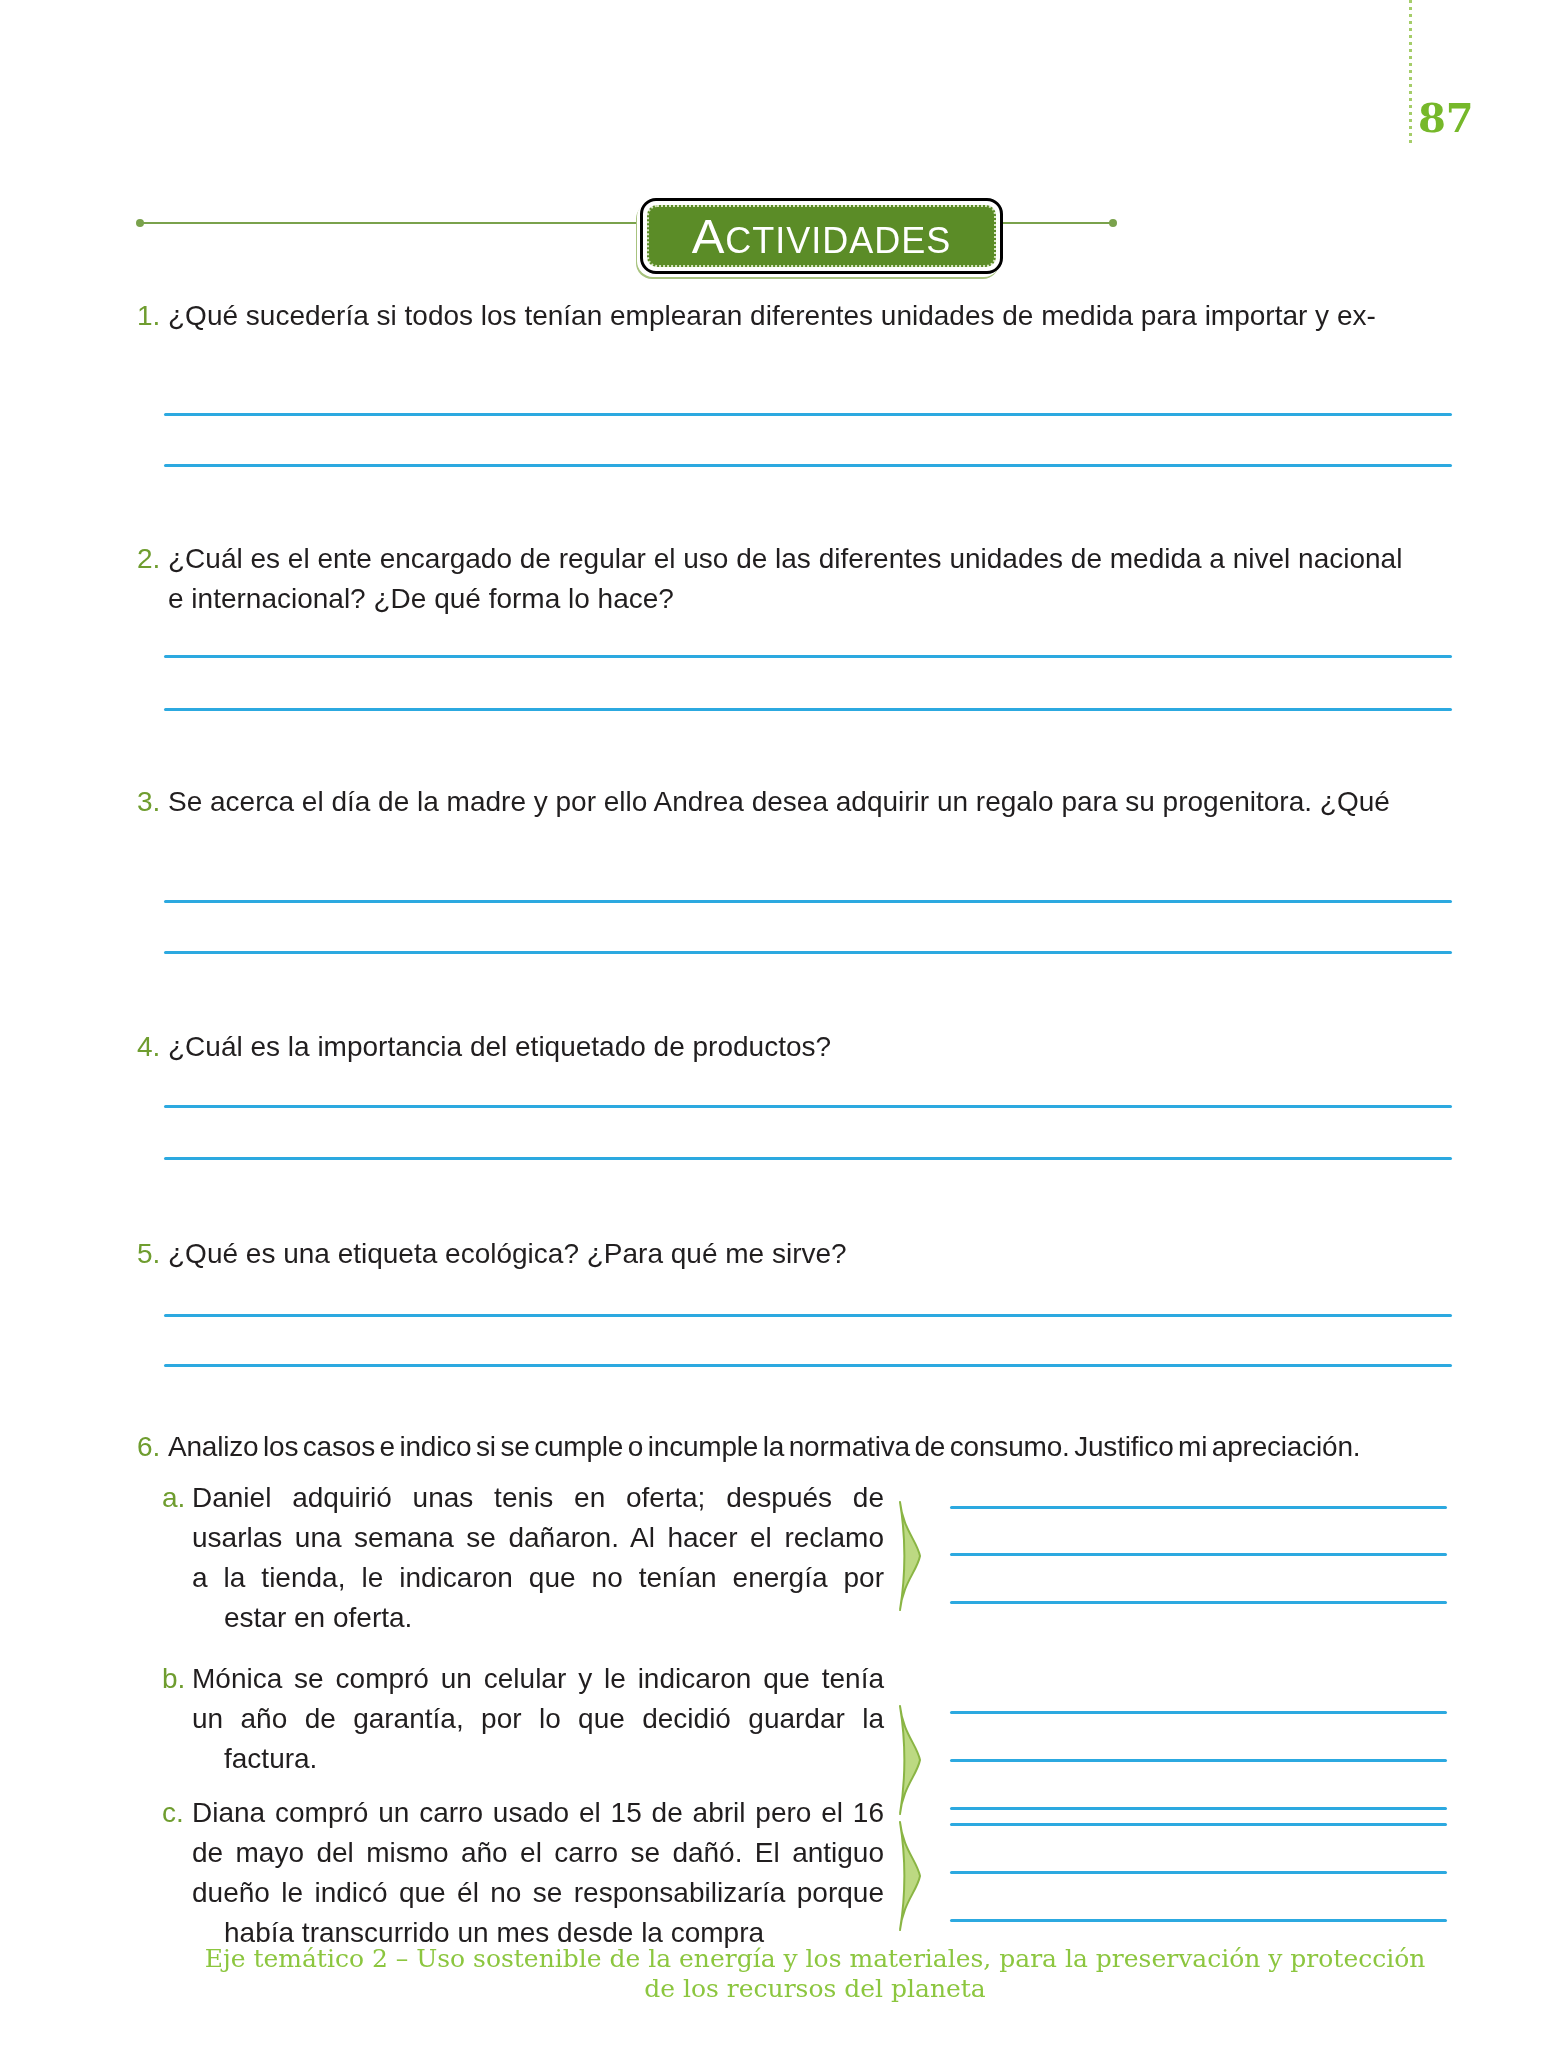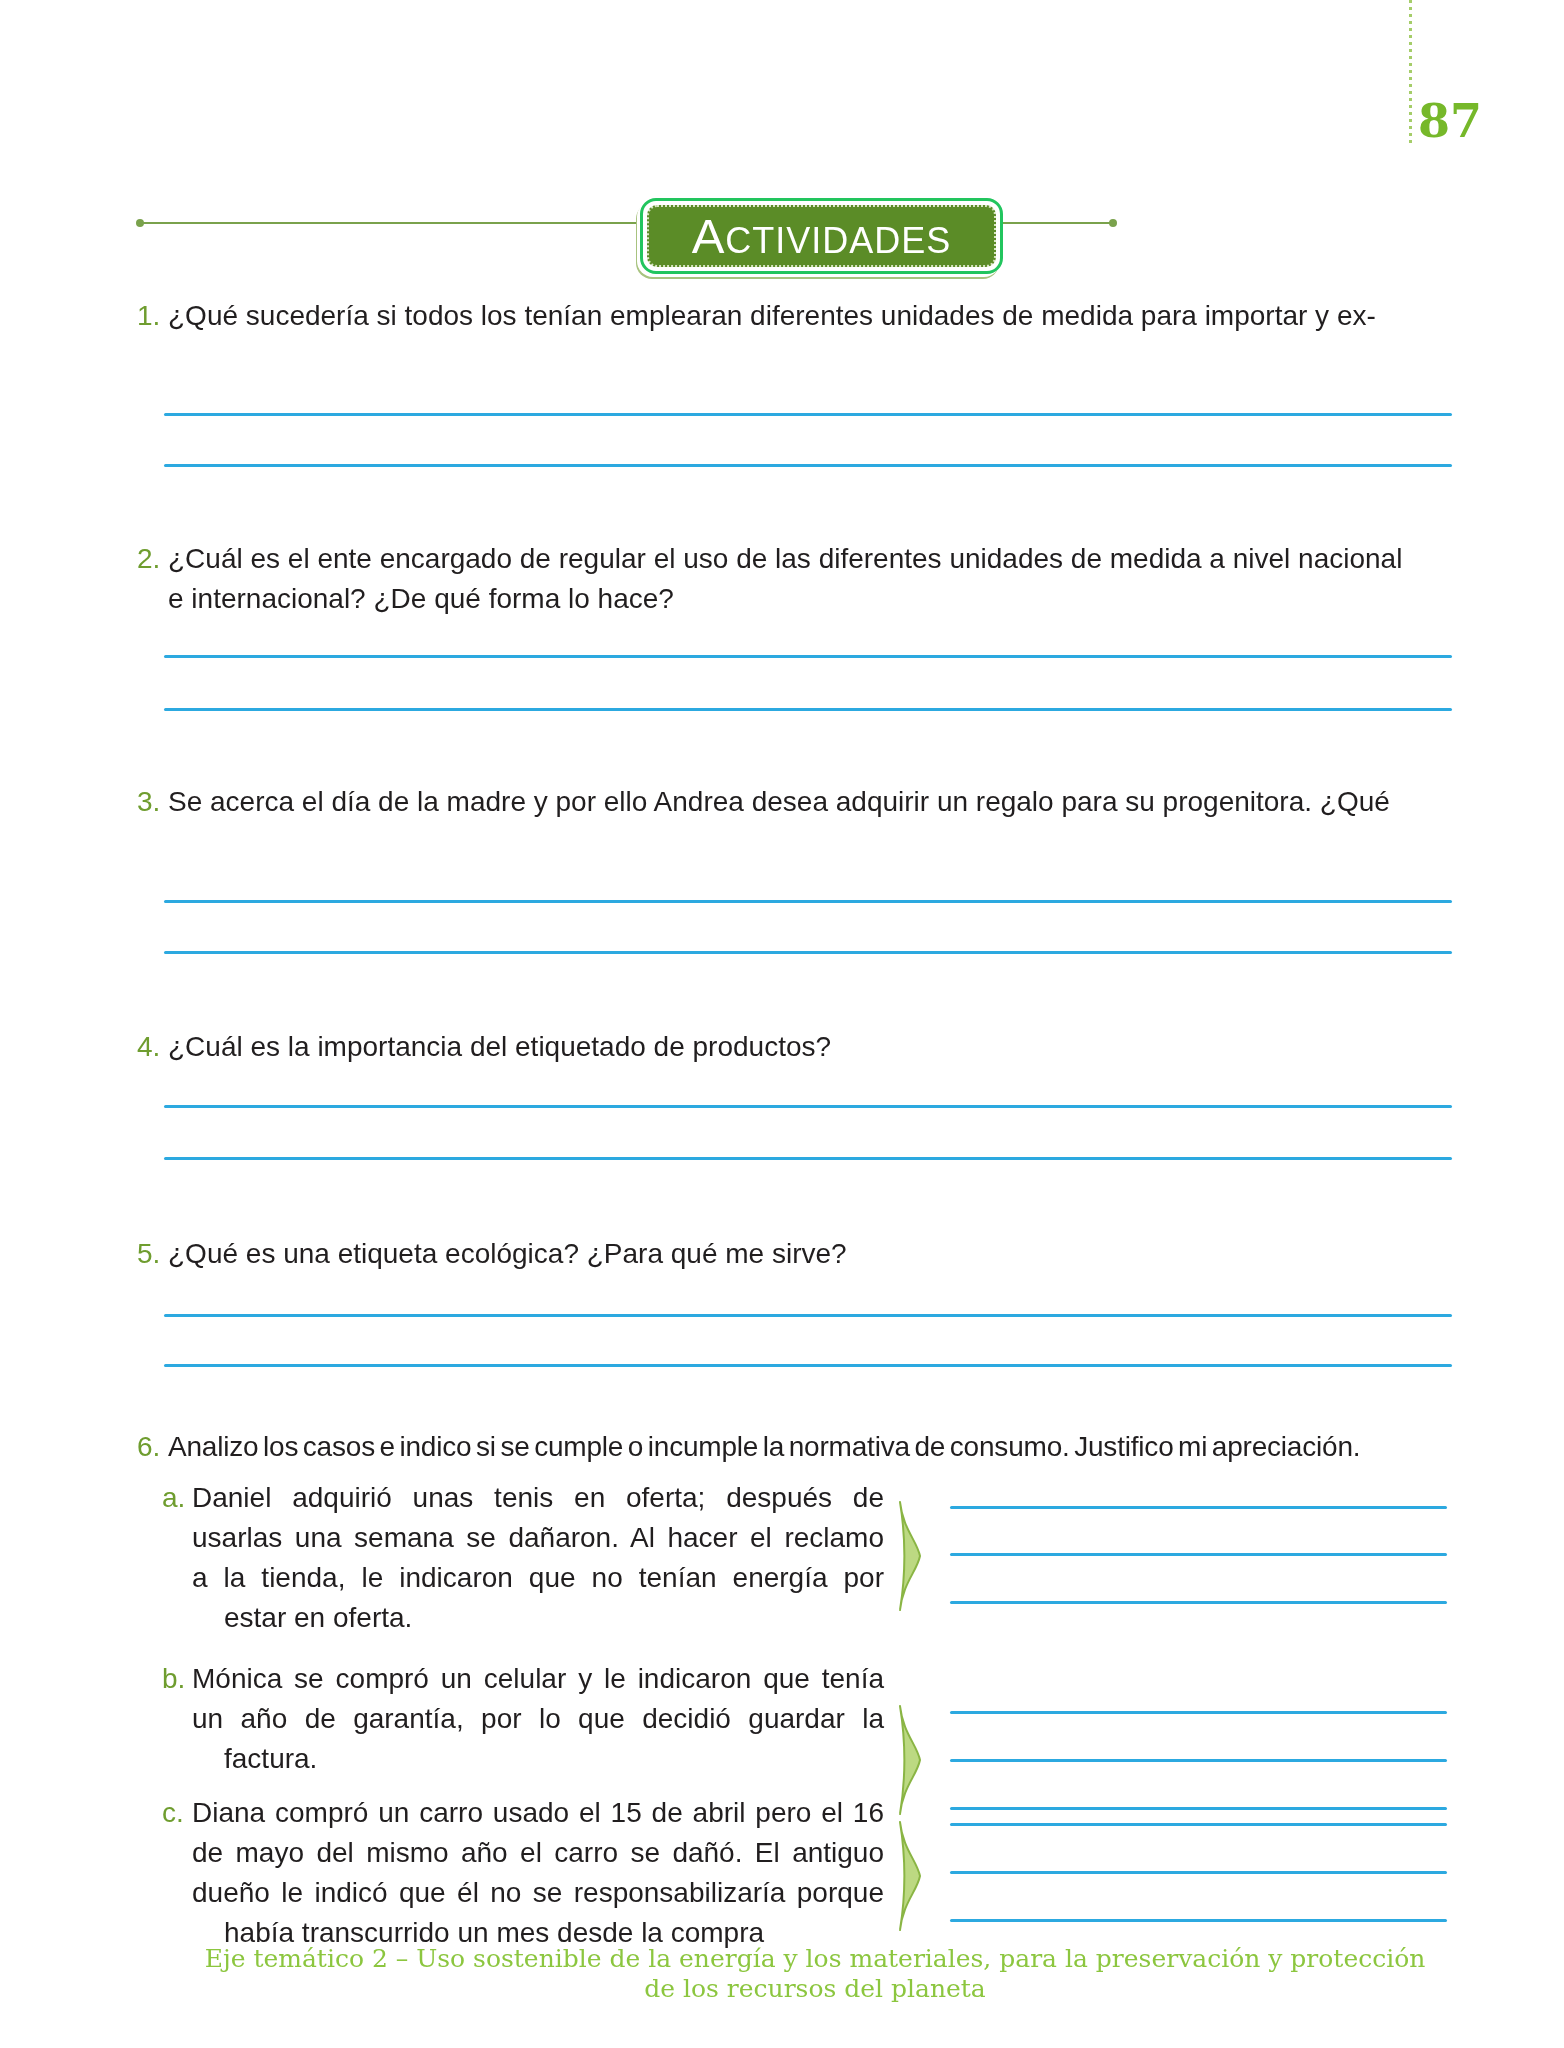--- a/index.html
+++ b/index.html
@@ -13,31 +13,31 @@
   }
 
   
   .vdots{
     position:absolute;left:1409px;top:0;width:3px;height:147px;
     background:repeating-linear-gradient(to bottom,#a5cd69 0 3px,transparent 3px 7px);
   }
   .pagenum{
     position:absolute;left:1418px;top:98px;
     font-family:"DejaVu Serif", serif;font-weight:700;
-    font-size:46px;line-height:1;color:#76b82a;
+    font-size:40px;line-height:1;color:#76b82a;
   }
 
   
   .hrule{position:absolute;left:142px;top:222px;width:968px;height:2px;background:#7aa24c;}
   .hdot{position:absolute;top:219px;width:8px;height:8px;border-radius:50%;background:#7aa24c;}
   .hdot.left{left:136px;}
   .hdot.right{left:1109px;}
   .badge{
     position:absolute;left:640px;top:198px;width:363px;height:76px;
-    background:#ffffff;border:3px solid #22c55e;border-radius:16px;
+    background:#ffffff;border:3px solid #000000;border-radius:16px;
     padding:4px;box-sizing:border-box;
     box-shadow:-3px 3px 0 #ffffff, -4px 5px 0 #a8c37f;
   }
   .badge-inner{
     width:100%;height:100%;box-sizing:border-box;
     background:#5b8c27;border-radius:10px;border:2px dotted #d9e6c3;
     display:flex;align-items:center;justify-content:center;
   }
   .badge-text{
     display:block;color:#ffffff;text-transform:uppercase;

